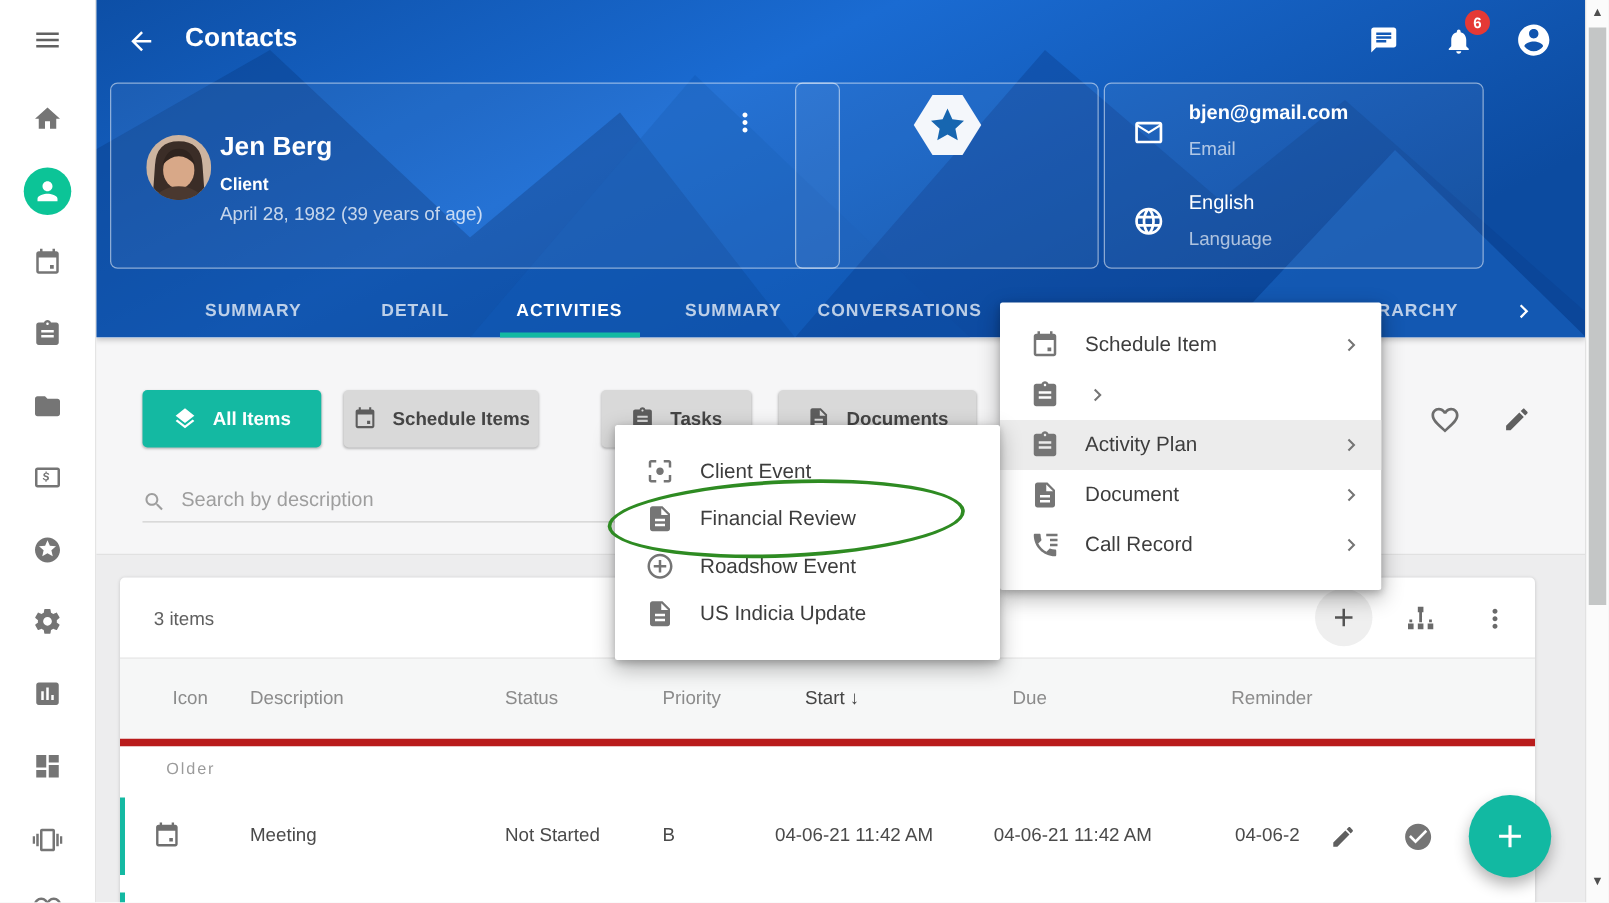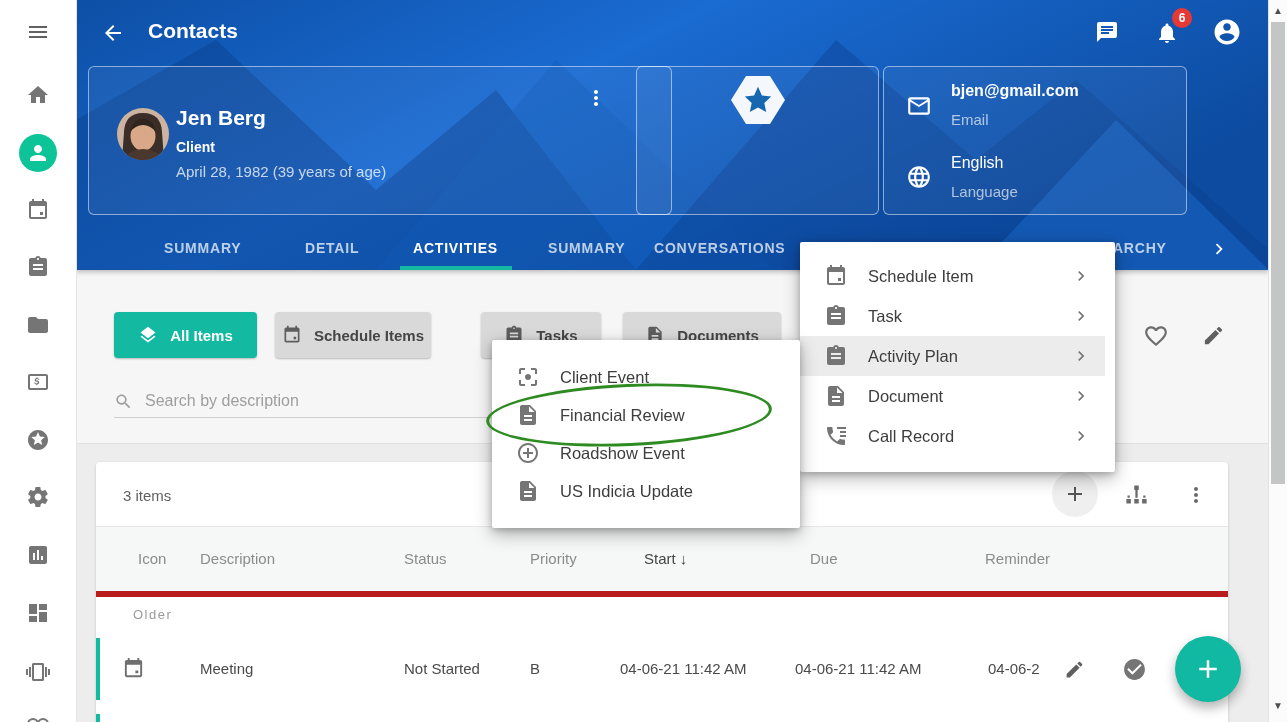--- a/index.html
+++ b/index.html
@@ -60,21 +60,21 @@
   .group-row span{position:absolute;left:37px;top:17px;font-size:13px;color:#9b9b9b;letter-spacing:1.5px;}
   .data-row{position:absolute;left:0;top:176px;width:1132px;height:62px;border-bottom:6px solid #b91c1c;background:#fff;}
   .data-row .accent{position:absolute;left:0;top:0;width:4px;height:62px;background:#14b9a2;}
   .cell{position:absolute;top:22px;font-size:15px;color:#4a4a4a;white-space:nowrap;}
   .row-icon{position:absolute;left:26px;top:19px;width:23px;height:23px;fill:#6f6f6f;}
   .partial-row{position:absolute;left:0;top:238px;width:1132px;height:52px;background:#fff;}
   .partial-row .accent{position:absolute;left:0;top:14px;width:4px;height:38px;background:#14b9a2;}
 
   
   .menu{position:absolute;background:#fff;z-index:60;border-radius:2px;
-        box-shadow:0 6px 18px rgba(0,0,0,.3),0 2px 6px rgba(0,0,0,.2);padding:14px 10px 16px 0;}
+        box-shadow:0 6px 18px rgba(0,0,0,.3),0 2px 6px rgba(0,0,0,.2);padding:14px 0 16px 0;}
   .mi{display:flex;align-items:center;height:40px;cursor:pointer;}
   .mi svg.lead{width:24px;height:24px;fill:#757575;margin-left:24px;margin-right:20px;flex:0 0 auto;}
   .mi .lbl{font-size:16.5px;color:#3d3d3d;flex:1 1 auto;}
   .mi svg.chev{width:20px;height:20px;fill:#757575;margin-right:14px;flex:0 0 auto;}
   .mi.hl{background:#ececec;}
   .annotation{position:absolute;left:486px;top:384px;width:280px;height:56px;border:3px solid #2e8b22;
               border-radius:50%;transform:rotate(-2.5deg);z-index:70;pointer-events:none;}
 
   
   .fab{position:absolute;left:1175px;top:636px;width:66px;height:66px;border-radius:50%;
@@ -326,21 +326,20 @@
         </svg>
       <span class="lbl">Schedule Item</span>
       <svg class="chev" viewBox="0 0 24 24">
           <path d="M8.6 7.4L10 6l6 6-6 6-1.4-1.4L13.2 12z"></path>
         </svg>
     </div>
     <div class="mi">
       <svg class="lead" viewBox="0 0 24 24">
           <path d="M19 3h-4.2C14.4 1.8 13.3 1 12 1s-2.4.8-2.8 2H5c-1.1 0-2 .9-2 2v14c0 1.1.9 2 2 2h14c1.1 0 2-.9 2-2V5c0-1.1-.9-2-2-2zm-7 0c.6 0 1 .4 1 1s-.4 1-1 1-1-.4-1-1 .4-1 1-1zm5 12H7v-2h10v2zm0-4H7V9h10v2z"></path>
         </svg>
-      <span class="lbl">Task</span>
       <svg class="chev" viewBox="0 0 24 24">
           <path d="M8.6 7.4L10 6l6 6-6 6-1.4-1.4L13.2 12z"></path>
         </svg>
     </div>
     <div class="mi hl">
       <svg class="lead" viewBox="0 0 24 24">
           <path d="M19 3h-4.2C14.4 1.8 13.3 1 12 1s-2.4.8-2.8 2H5c-1.1 0-2 .9-2 2v14c0 1.1.9 2 2 2h14c1.1 0 2-.9 2-2V5c0-1.1-.9-2-2-2zm-7 0c.6 0 1 .4 1 1s-.4 1-1 1-1-.4-1-1 .4-1 1-1zm5 12H7v-2h10v2zm0-4H7V9h10v2z"></path>
         </svg>
       <span class="lbl">Activity Plan</span>
       <svg class="chev" viewBox="0 0 24 24">

